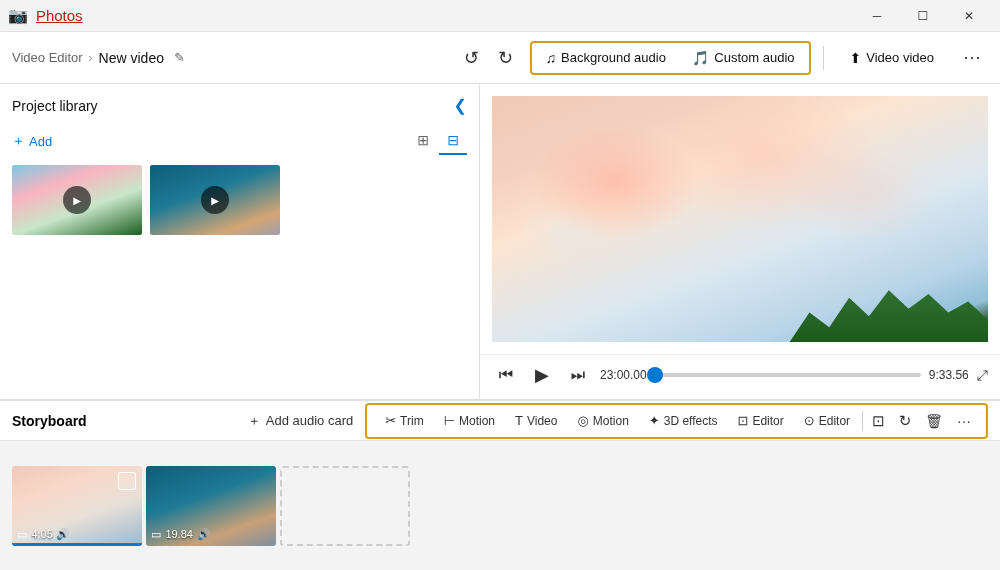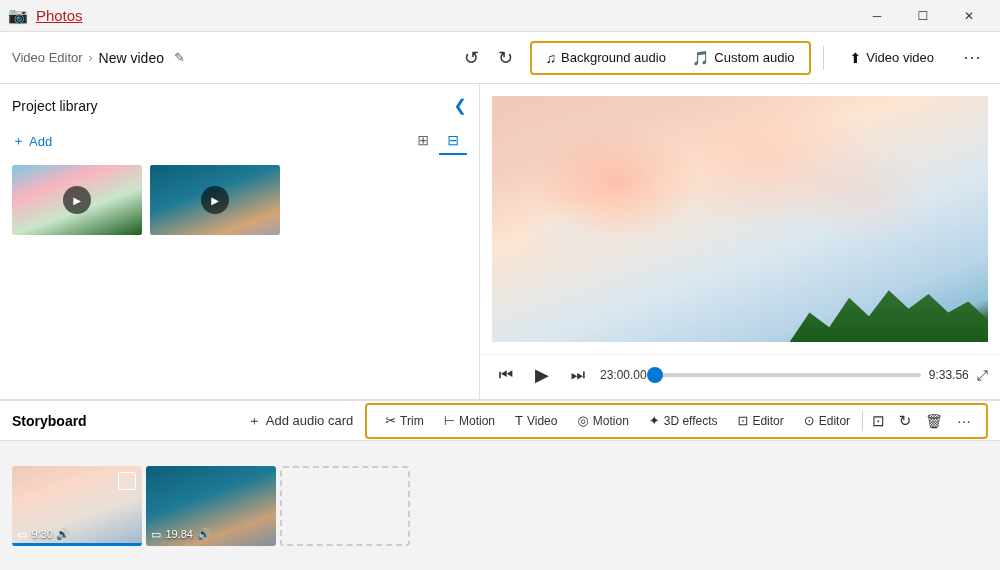--- a/index.html
+++ b/index.html
@@ -335,21 +335,21 @@
       </button>
     </div>
   </div>
 
   <div class="storyboard-items">
 
     <div class="story-item story-thumb1">
       <div class="story-item-check"></div>
       <div class="story-item-info">
         <span class="story-video-icon">▭</span>
-        <span class="story-item-time">9:30</span>
+        <span class="story-item-time">4:05</span>
         <span class="story-sound-icon">🔊</span>
       </div>
       <div class="story-item-bar"></div>
     </div>
 
     <div class="story-item story-thumb2">
       <div class="story-item-info">
         <span class="story-video-icon">▭</span>
         <span class="story-item-time">19.84</span>
         <span class="story-sound-icon">🔊</span>

